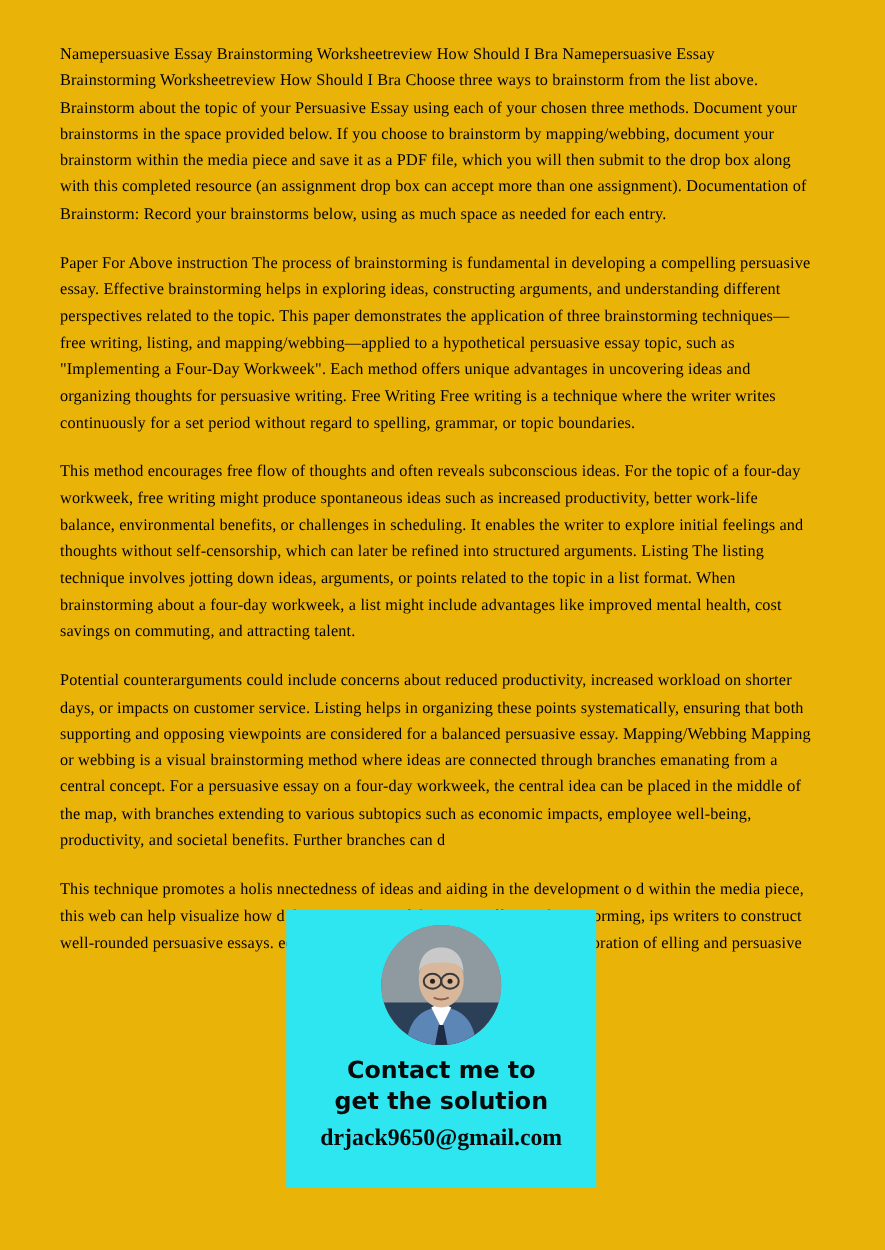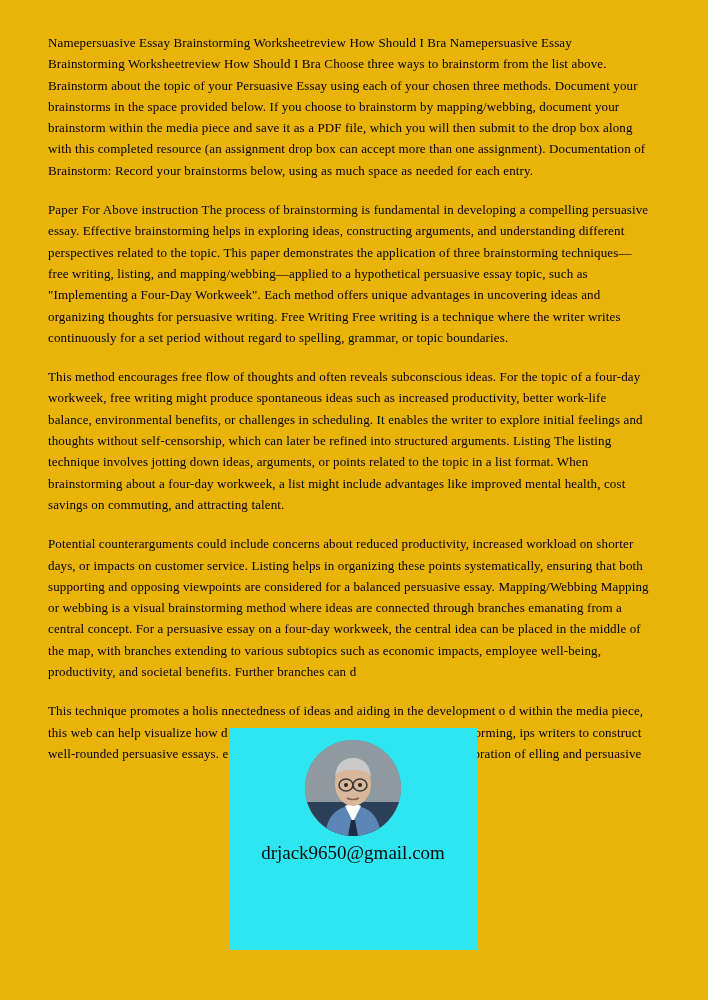--- a/index.html
+++ b/index.html
@@ -78,21 +78,21 @@
     font-family: "DejaVu Sans", sans-serif;
     font-weight: bold;
     font-size: 19px;
     line-height: 25px;
     color: #0a0a0a;
   }
   #overlay-email {
     margin-top: 6px;
     text-align: center;
     font-family: "Liberation Serif", serif;
-    font-weight: normal;
+    font-weight: bold;
     font-size: 19px;
     line-height: 22px;
     color: #0a0a0a;
   }
 </style>
 </head>
 <body>
 
 <div id="page">
 
@@ -116,16 +116,20 @@
         <path d="M30 40 C30 24 38 18 48 18 C58 18 66 24 66 40 C66 32 58 30 48 30 C38 30 30 32 30 40 Z" fill="#c9c9c9"></path>
         <ellipse cx="41" cy="45" rx="7" ry="6" fill="none" stroke="#3a3a3a" stroke-width="1.6"></ellipse>
         <ellipse cx="55" cy="45" rx="7" ry="6" fill="none" stroke="#3a3a3a" stroke-width="1.6"></ellipse>
         <line x1="48" y1="45" x2="48" y2="45" stroke="#3a3a3a" stroke-width="1.6"></line>
         <path d="M34 45 L34 45" stroke="#3a3a3a" stroke-width="1.6"></path>
         <circle cx="41" cy="45" r="2" fill="#2a2118"></circle>
         <circle cx="55" cy="45" r="2" fill="#2a2118"></circle>
         <path d="M42 58 C45 60 51 60 54 58" stroke="#8a5f4c" stroke-width="1.6" fill="none"></path>
       </svg>
     </div>
+    <div id="overlay-text">
+      <div>Contact me to</div>
+      <div>get the solution</div>
+    </div>
     <div id="overlay-email">drjack9650@gmail.com</div>
   </div>
 
 </div>
 
 </body></html>

